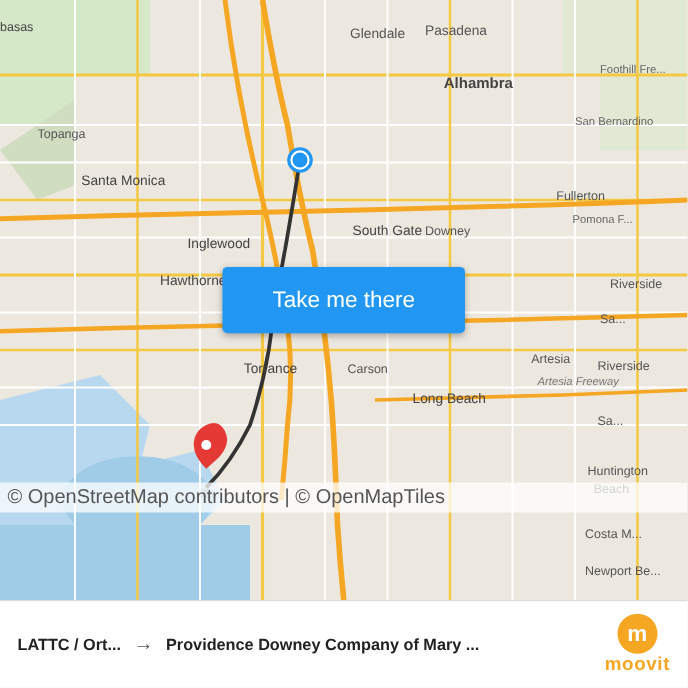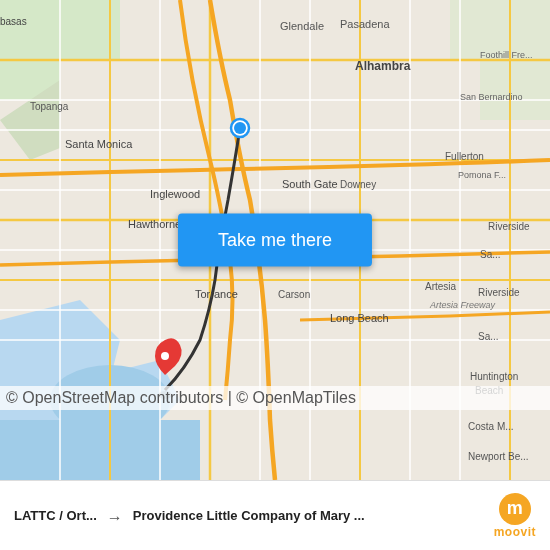--- a/index.html
+++ b/index.html
@@ -119,21 +119,21 @@
       font-size: 18px;
       width: 32px;
       height: 32px;
       border-radius: 50%;
       display: flex;
       align-items: center;
       justify-content: center;
     }
 
     .moovit-text {
-      font-size: 12px;
+      font-size: 15px;
       color: #f5a623;
       font-weight: bold;
       letter-spacing: 0.5px;
     }
   </style>
 </head>
 <body>
 
 <div id="map-container">
 
@@ -234,21 +234,21 @@
   </div>
 </div>
 
 <div id="bottom-bar">
   <div class="location-info">
     <div class="location-text">
       <span class="location-from">LATTC / Ort...</span>
     </div>
     <span class="arrow-icon">→</span>
     <div class="location-text">
-      <span class="location-to">Providence Little Company of Mary ...</span>
+      <span class="location-to">Providence Downey Company of Mary ...</span>
     </div>
   </div>
   <div class="moovit-logo">
     <div class="moovit-m">
       <span>m</span>
     </div>
     <span class="moovit-text">moovit</span>
   </div>
 </div>
 

